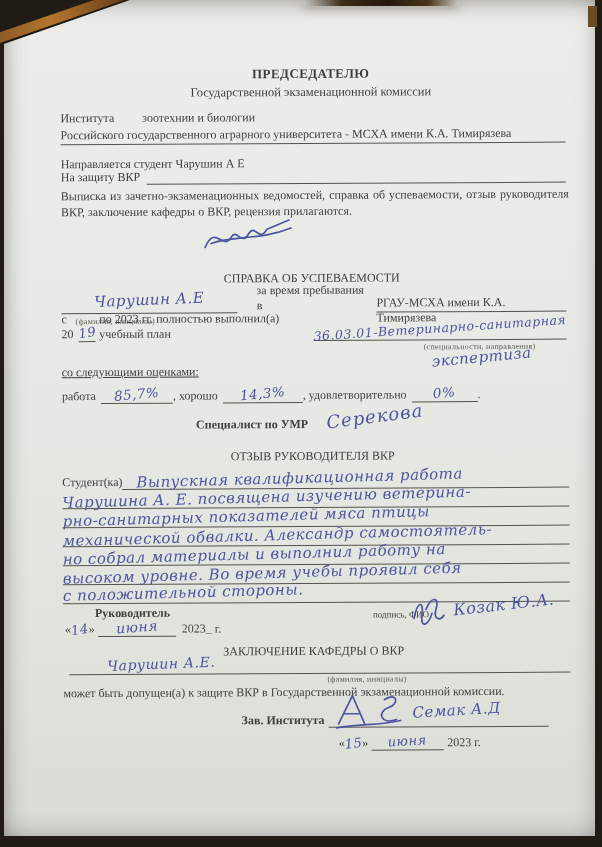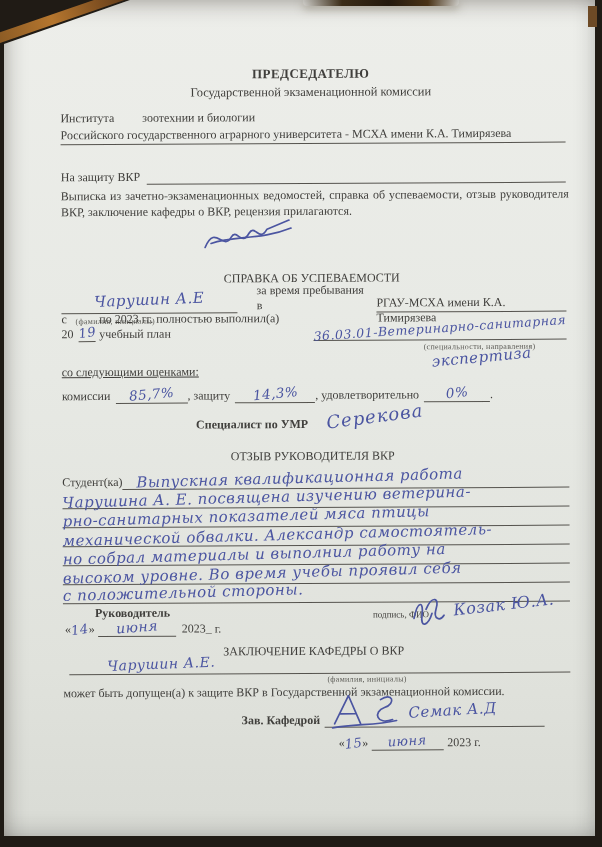--- a/index.html
+++ b/index.html
@@ -47,20 +47,21 @@
   <div class="content">
 
     <div class="abs typed b center" style="top:66px;font-size:13px;letter-spacing:.4px;">ПРЕДСЕДАТЕЛЮ</div>
     <div class="abs typed center" style="top:85px;font-size:12.5px;">Государственной экзаменационной комиссии</div>
 
     <div class="abs typed" style="left:58px;top:110px;">
       <span>Института</span><span style="display:inline-block;width:28px;"></span><span>зоотехнии и биологии</span>
     </div>
     <div class="abs typed ul" style="left:58px;top:127px;width:505px;padding-bottom:1px;">Российского государственного аграрного университета - МСХА имени К.А. Тимирязева</div>
 
+    <div class="abs typed" style="left:58px;top:156px;">Направляется студент Чарушин А Е</div>
     <div class="abs typed row" style="left:58px;top:168px;width:505px;height:16px;">
       <span>На защиту ВКР</span>
       <span class="fill ul" style="height:15px;margin-left:6px;"></span>
     </div>
     <div class="abs typed" style="left:58px;top:188px;width:508px;text-align:justify;line-height:15.5px;">Выписка из зачетно-экзаменационных ведомостей, справка об успеваемости, отзыв руководителя ВКР, заключение кафедры о ВКР, рецензия прилагаются.</div>
 
     <svg class="sig abs" style="left:196px;top:215px;" width="100" height="45" viewBox="0 0 100 45">
       <path d="M6 32 C 16 8, 24 36, 32 22 C 38 12, 42 32, 50 18 C 56 8, 60 28, 68 14 L 90 5"></path>
       <path d="M12 28 C 36 20, 62 25, 92 13"></path>
     </svg>
@@ -79,23 +80,23 @@
       <span class="ul" style="width:17px;height:16px;text-align:center;"><span class="hw" style="font-size:13px;display:inline-block;transform:rotate(-8deg);">19</span></span>
       <span style="margin-left:4px;">по 2023 гг. полностью выполнил(а) учебный план</span>
       <span class="fill ul" style="height:16px;margin-left:5px;overflow:visible;"><span class="hw" style="font-size:12.5px;display:inline-block;transform:rotate(-3.5deg) translateY(-3px);">36.03.01-Ветеринарно-санитарная</span></span>
     </div>
     <div class="abs small" style="left:420px;top:343px;">(специальности, направления)</div>
     <div class="abs hw" style="left:428px;top:349px;font-size:15px;transform:rotate(-5deg);">экспертиза</div>
 
     <div class="abs typed" style="left:58px;top:364px;text-decoration:underline;">со следующими оценками:</div>
 
     <div class="abs typed row" style="left:58px;top:386px;height:17px;">
-      <span>комиссии</span>
+      <span>работа</span>
       <span class="ul" style="width:72px;height:16px;text-align:center;margin-left:5px;"><span class="hw" style="font-size:13.5px;display:inline-block;transform:rotate(-5deg);">85,7%</span></span>
-      <span>, защиту</span>
+      <span>, хорошо</span>
       <span class="ul" style="width:80px;height:16px;text-align:center;margin-left:5px;"><span class="hw" style="font-size:13.5px;display:inline-block;transform:rotate(-5deg);">14,3%</span></span>
       <span>, удовлетворительно</span>
       <span class="ul" style="width:66px;height:16px;text-align:center;margin-left:5px;"><span class="hw" style="font-size:13.5px;display:inline-block;transform:rotate(-5deg);">0%</span></span>
       <span>.</span>
     </div>
 
     <div class="abs typed b" style="left:192px;top:417px;">Специалист по УМР</div>
     <div class="abs hw" style="left:322px;top:406px;font-size:18px;letter-spacing:1px;transform:rotate(-7deg);">Серекова</div>
 
     <div class="abs typed center" style="top:449px;font-size:12px;">ОТЗЫВ РУКОВОДИТЕЛЯ ВКР</div>
@@ -131,21 +132,21 @@
 
     <div class="abs typed center" style="top:644px;font-size:12px;">ЗАКЛЮЧЕНИЕ КАФЕДРЫ О ВКР</div>
 
     <div class="abs typed row" style="left:58px;top:656px;width:507px;height:18px;">
       <span class="fill ul" style="height:17px;margin-left:6px;padding-left:38px;"><span class="hw" style="font-size:14px;display:inline-block;transform:rotate(-2deg);">Чарушин А.Е.</span></span>
     </div>
     <div class="abs small" style="left:322px;top:675px;">(фамилия, инициалы)</div>
     <div class="abs typed" style="left:58px;top:685px;">может быть допущен(а) к защите ВКР в Государственной экзаменационной комиссии.</div>
 
     <div class="abs typed row" style="left:236px;top:706px;height:22px;">
-      <span class="b">Зав. Кафедрой</span>
+      <span class="b">Зав. Института</span>
       <span class="ul" style="position:relative;width:220px;height:21px;margin-left:4px;">
         <svg class="sig abs" style="left:2px;top:-16px;" width="72" height="40" viewBox="0 0 72 40">
           <path d="M8 34 L22 6 L34 34 M14 24 L29 24"></path>
           <path d="M54 10 C 66 2, 70 14, 58 18 C 46 22, 50 36, 66 30"></path>
           <path d="M6 38 C 30 34, 48 36, 70 31"></path>
         </svg>
         <span class="hw abs" style="left:84px;top:-2px;font-size:15px;transform:rotate(-3deg);">Семак А.Д</span>
       </span>
     </div>
 

